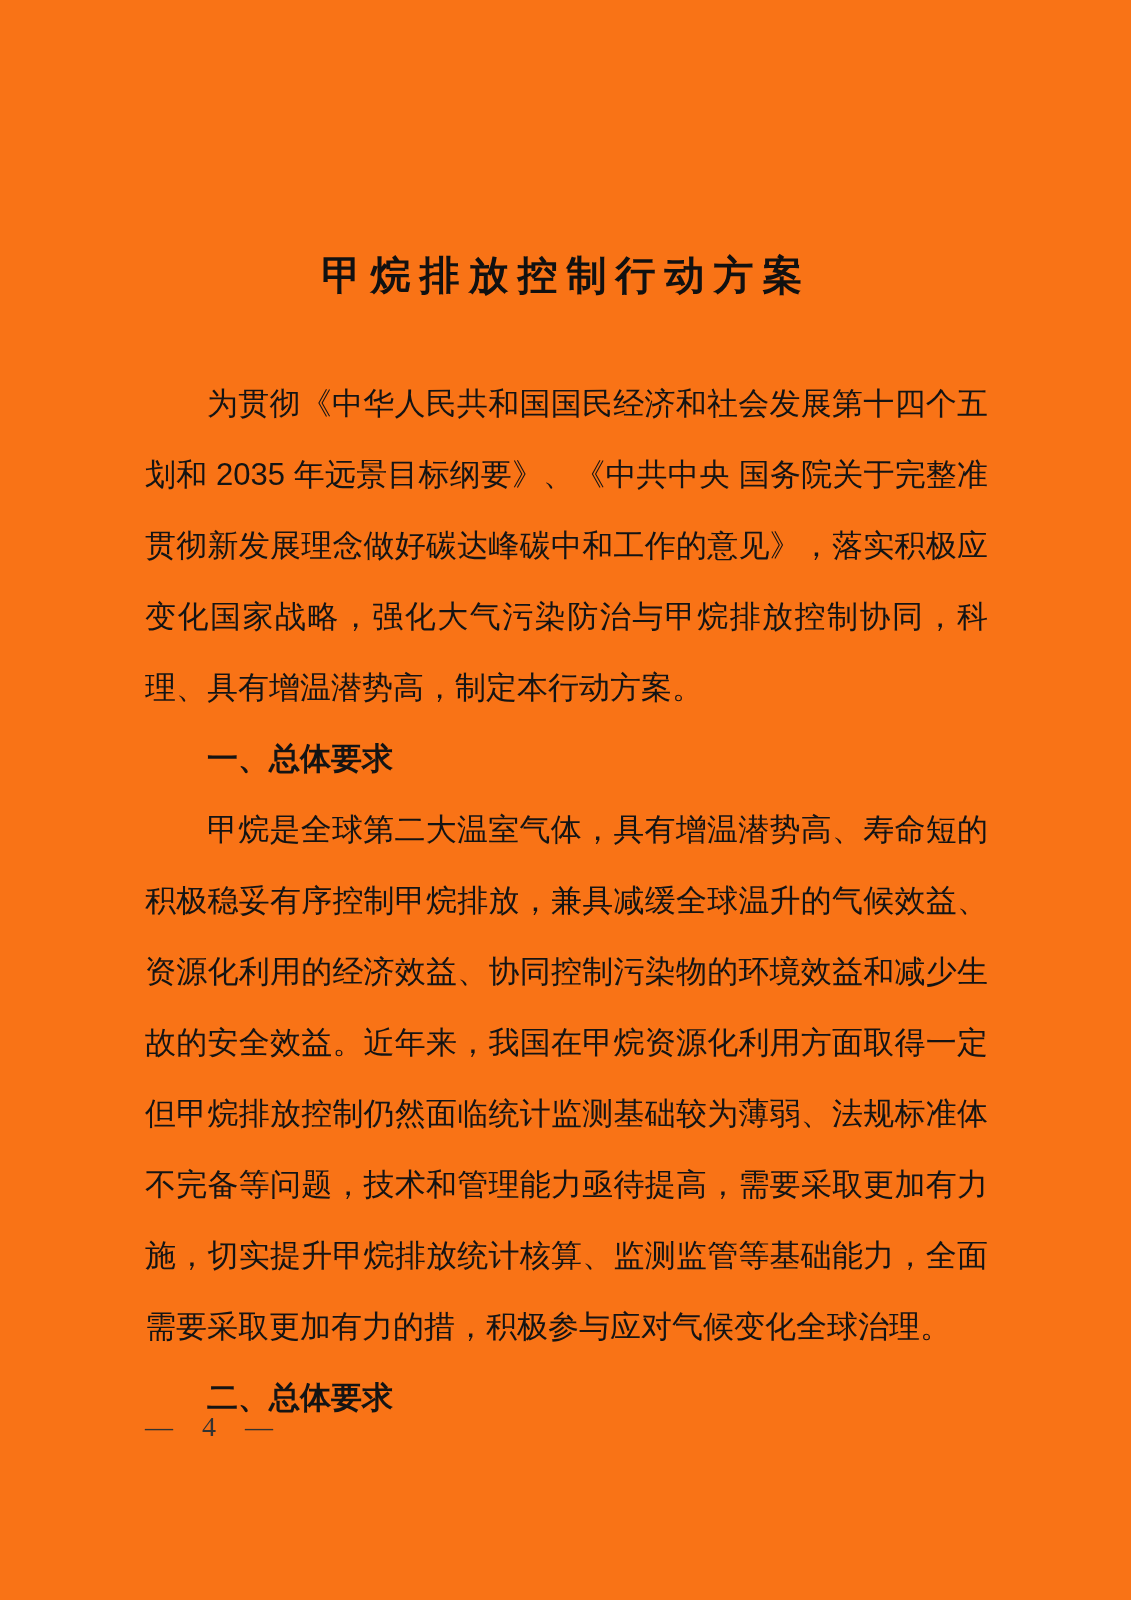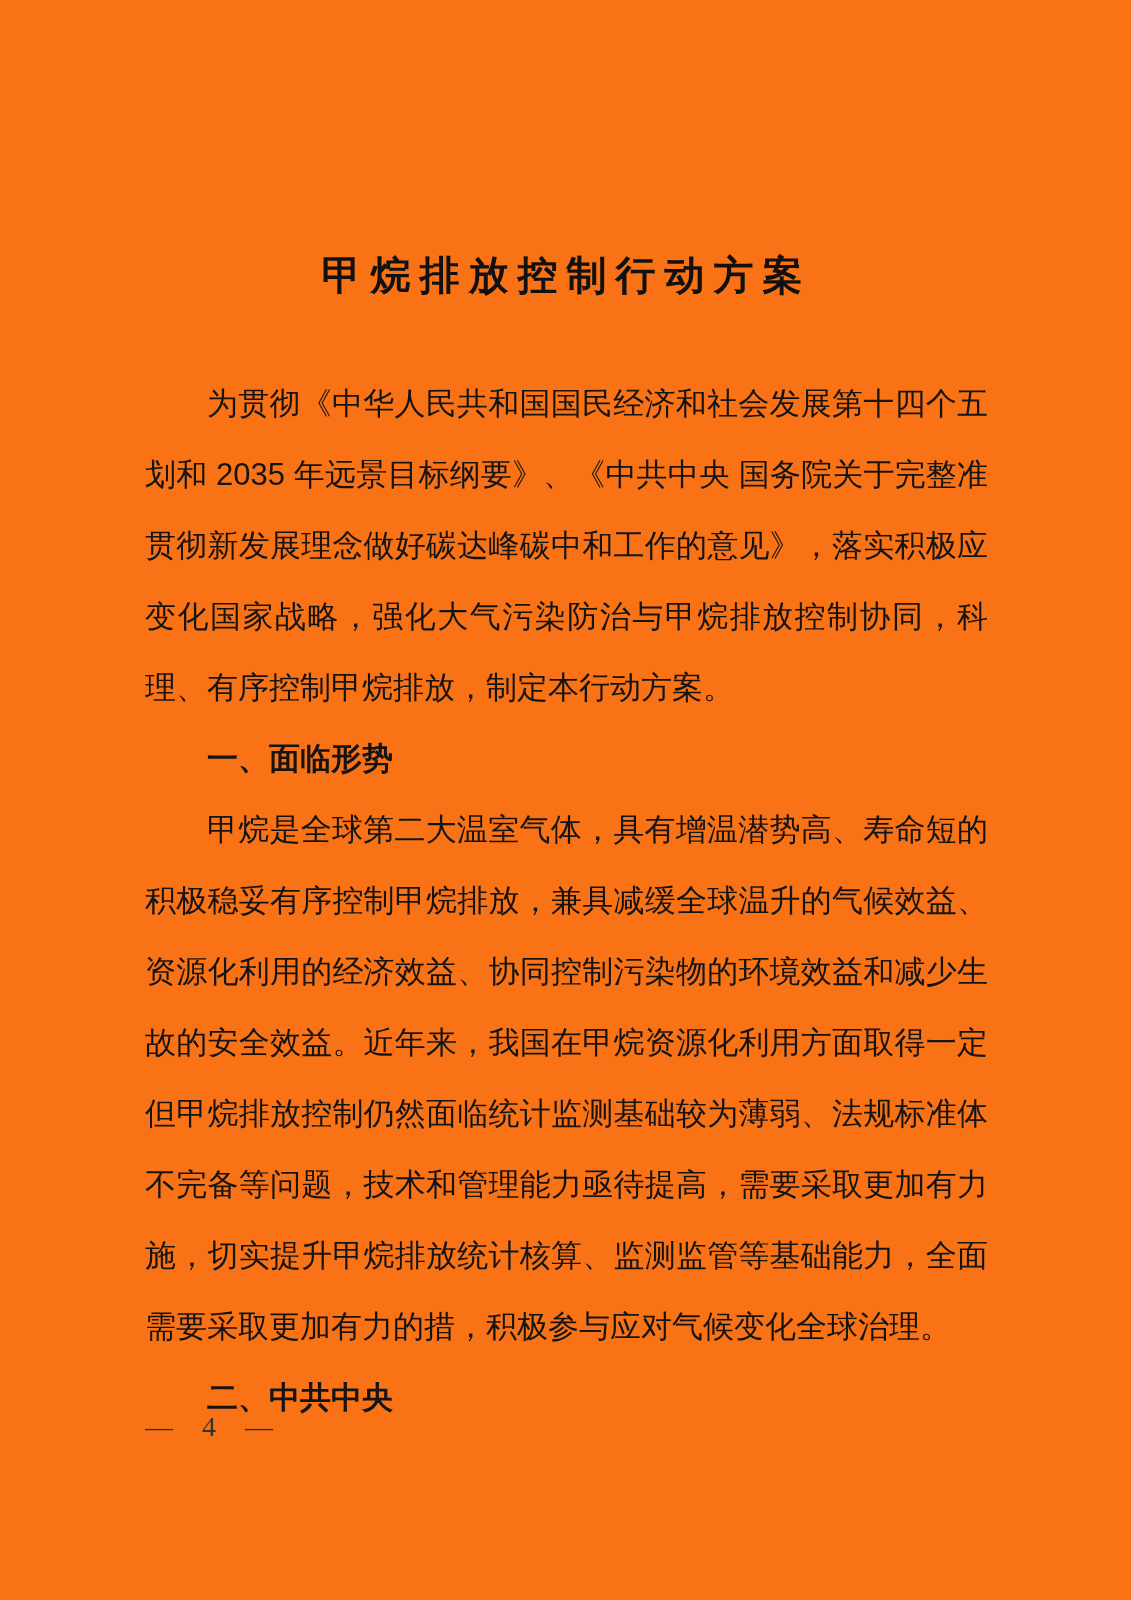--- a/index.html
+++ b/index.html
@@ -80,32 +80,32 @@
   <div class="content">
 
     <h1 class="doc-title">甲烷排放控制行动方案</h1>
 
     <div class="body-text">
 
       <div class="line fill indent">为贯彻《中华人民共和国国民经济和社会发展第十四个五年规</div>
       <div class="line fill">划和 2035 年远景目标纲要》、《中共中央 国务院关于完整准确全面</div>
       <div class="line fill">贯彻新发展理念做好碳达峰碳中和工作的意见》，落实积极应对气候</div>
       <div class="line fill">变化国家战略，强化大气污染防治与甲烷排放控制协同，科学、合</div>
-      <div class="line">理、有序控制甲烷排放，制定本行动方案。</div>
+      <div class="line">理、具有增温潜势高，制定本行动方案。</div>
 
-      <div class="line heading indent">一、面临形势</div>
+      <div class="line heading indent">一、总体要求</div>
 
       <div class="line fill indent">甲烷是全球第二大温室气体，具有增温潜势高、寿命短的特点。</div>
       <div class="line fill">积极稳妥有序控制甲烷排放，兼具减缓全球温升的气候效益、能源</div>
       <div class="line fill">资源化利用的经济效益、协同控制污染物的环境效益和减少生产事</div>
       <div class="line fill">故的安全效益。近年来，我国在甲烷资源化利用方面取得一定成效，</div>
       <div class="line fill">但甲烷排放控制仍然面临统计监测基础较为薄弱、法规标准体系尚</div>
       <div class="line fill">不完备等问题，技术和管理能力亟待提高，需要采取更加有力的措</div>
       <div class="line fill">施，切实提升甲烷排放统计核算、监测监管等基础能力，全面有序</div>
       <div class="line">需要采取更加有力的措，积极参与应对气候变化全球治理。</div>
 
-      <div class="line heading indent">二、中共中央</div>
+      <div class="line heading indent">二、总体要求</div>
 
     </div>
   </div>
 
   <div class="page-footer">— 4 —</div>
 </div>
 
 </body></html>

